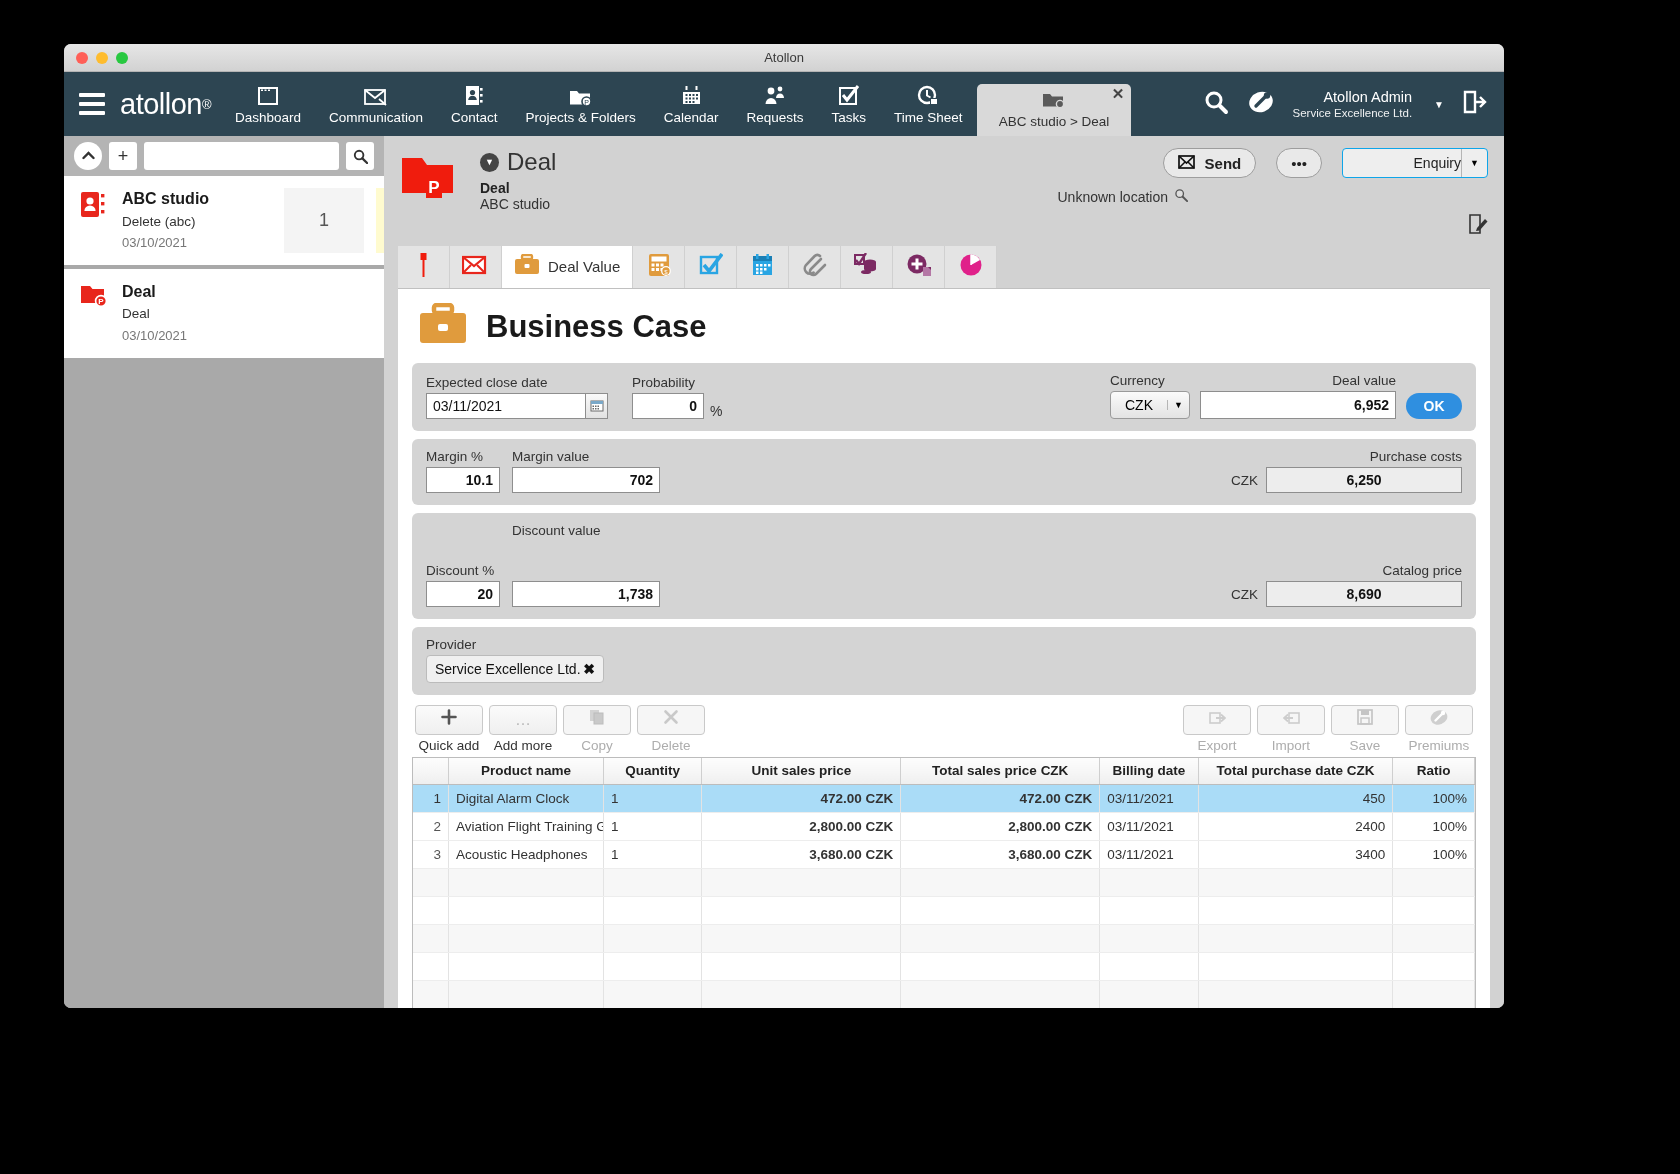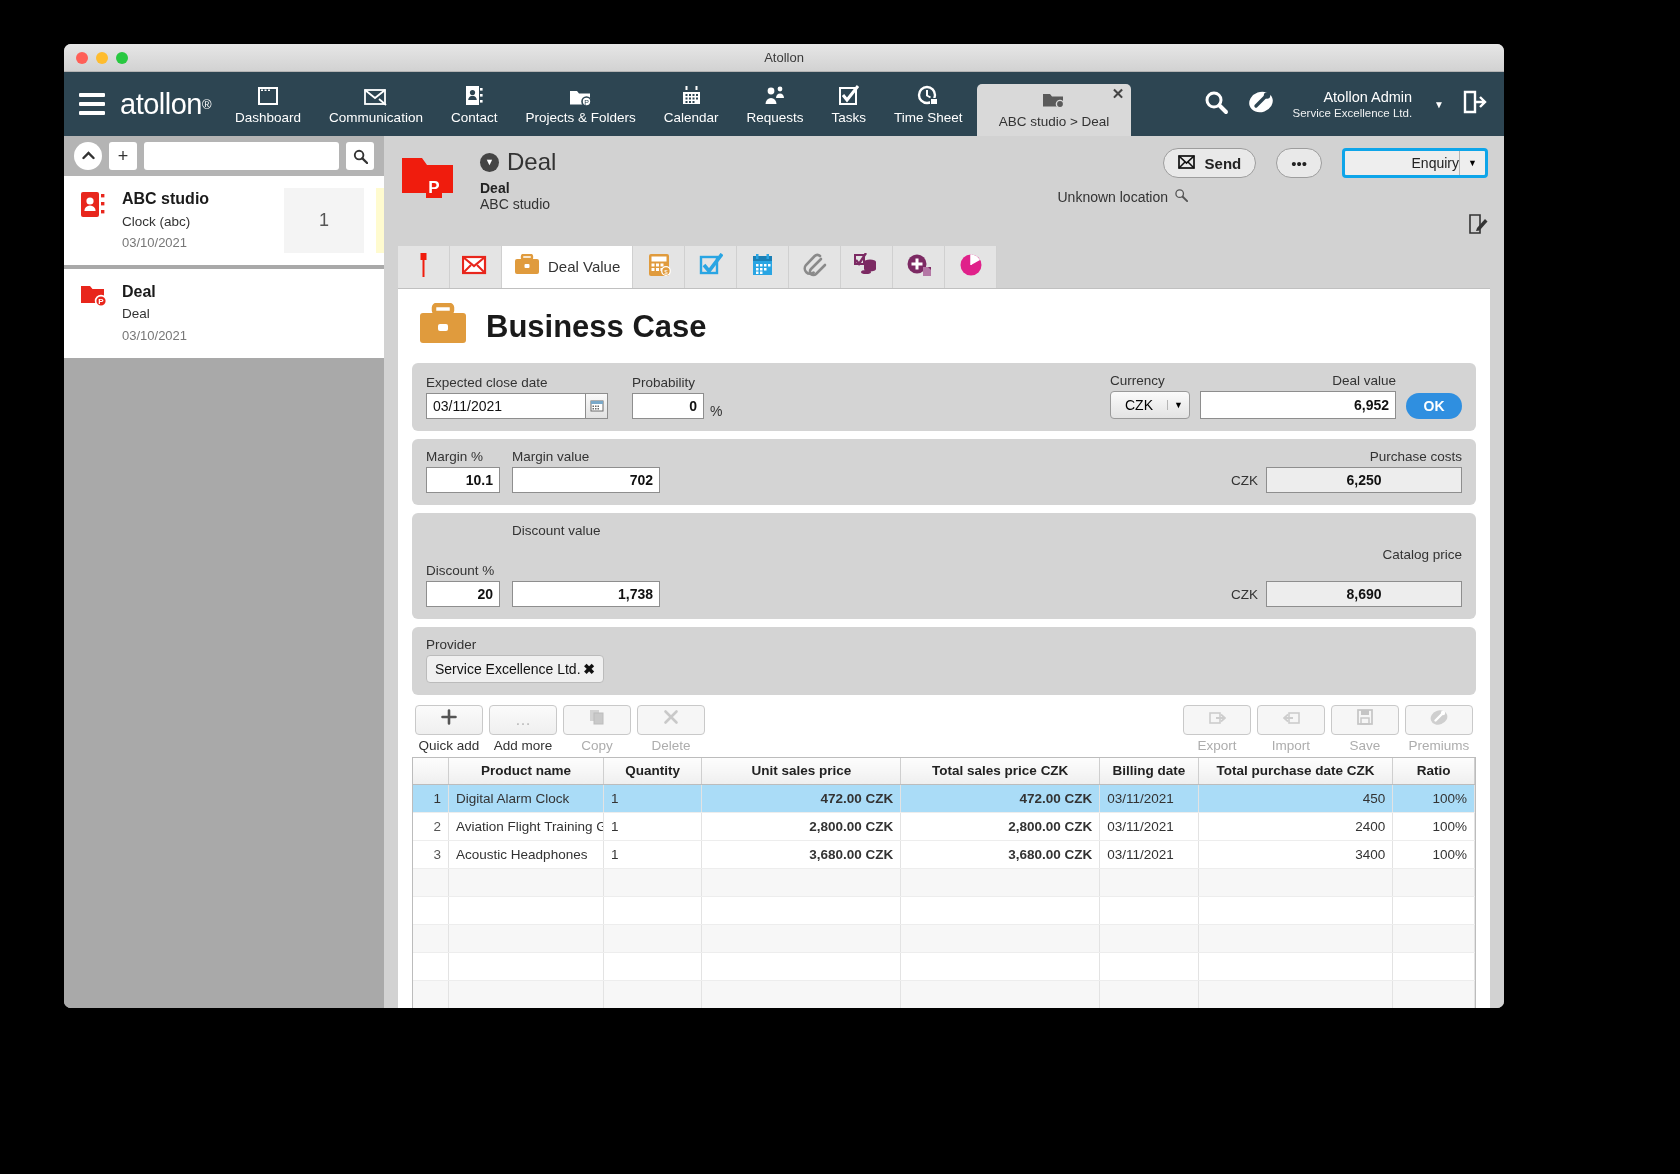--- a/index.html
+++ b/index.html
@@ -142,21 +142,21 @@
   .hdr-right { margin-left: auto; text-align: right; }
   .hdr-btns { display: flex; gap: 20px; justify-content: flex-end; align-items: center; }
   .btn-pill {
     background: #e9e9e9; border: 1px solid #9d9d9d; border-radius: 15px;
     height: 30px; padding: 0 14px; font-size: 15px; color: #222;
     display: inline-flex; align-items: center; gap: 8px; cursor: pointer;
     font-family: "Liberation Sans", sans-serif;
   }
   .btn-pill.strong { font-weight: bold; }
   .select-pill {
-    background: #eee; border: 3px solid #0ea5e9; border-radius: 4px;
+    background: #eee; border: 1px solid #0ea5e9; border-radius: 4px;
     height: 30px; width: 146px; font-size: 14px; display: flex;
     align-items: center; cursor: pointer; overflow: hidden;
   }
   .select-pill .lbl { flex: 1; padding-left: 10px; color: #222; }
   .select-pill .arr {
     width: 26px; height: 100%; border-left: 1px solid #b5b5b5;
     display: flex; align-items: center; justify-content: center; font-size: 9px;
   }
   .unknown-loc {
     font-size: 14px; color: #333; margin-top: 10px; margin-right: 300px;
@@ -442,21 +442,21 @@
                 <rect x="1" y="2" width="18" height="25" rx="2" fill="#e8261c"></rect>
                 <circle cx="10" cy="11" r="3.6" fill="#fff"></circle>
                 <path d="M4.4 21 a5.6 5.6 0 0 1 11.2 0z" fill="#fff"></path>
                 <rect x="21" y="4" width="3.4" height="3.4" fill="#e8261c"></rect>
                 <rect x="21" y="12" width="3.4" height="3.4" fill="#e8261c"></rect>
                 <rect x="21" y="20" width="3.4" height="3.4" fill="#e8261c"></rect>
               </svg>
           </span>
           <span class="txt">
             <span class="t1">ABC studio</span><br>
-            <span class="t2">Clock (abc)</span><br>
+            <span class="t2">Delete (abc)</span><br>
             <span class="t3">03/10/2021</span>
           </span>
           <span class="count">1</span>
           <span class="rail"></span>
         </div>
 
         <div class="sb-item">
           <span class="icon">
             <svg width="30" height="26" viewBox="0 0 30 26">
                 <path d="M1 3 h9 l2.5 3 H24 v14 H1z" fill="#e8261c"></path>
@@ -732,21 +732,21 @@
               <input class="inp num" style="width: 74px;" value="20">
             </div>
             <div style="margin-left:12px">
               <div class="fld-label">Discount value</div>
               <input class="inp num" style="width: 148px; margin-top: 40px;" value="1,738">
             </div>
             <div style="margin-left:auto; display:flex; align-items:flex-end; gap:8px;">
               <span style="font-size:13.5px;color:#333;padding-bottom:5px">CZK</span>
               <div>
                 <div class="fld-label" style="text-align:right">Catalog price</div>
-                <input class="inp num ro" style="width: 196px; margin-top: 16px;" value="8,690">
+                <input class="inp num ro" style="width: 196px;" value="8,690">
               </div>
             </div>
           </div>
         </div>
 
         <div class="grp">
           <div style="display:flex; align-items:flex-end;">
             <div>
               <div class="fld-label">Provider</div>
               <div style="width:178px;height:28px;border:1px solid #bbb;border-radius:4px;background:#f0f0f0;display:flex;align-items:center;padding:0 8px;">

